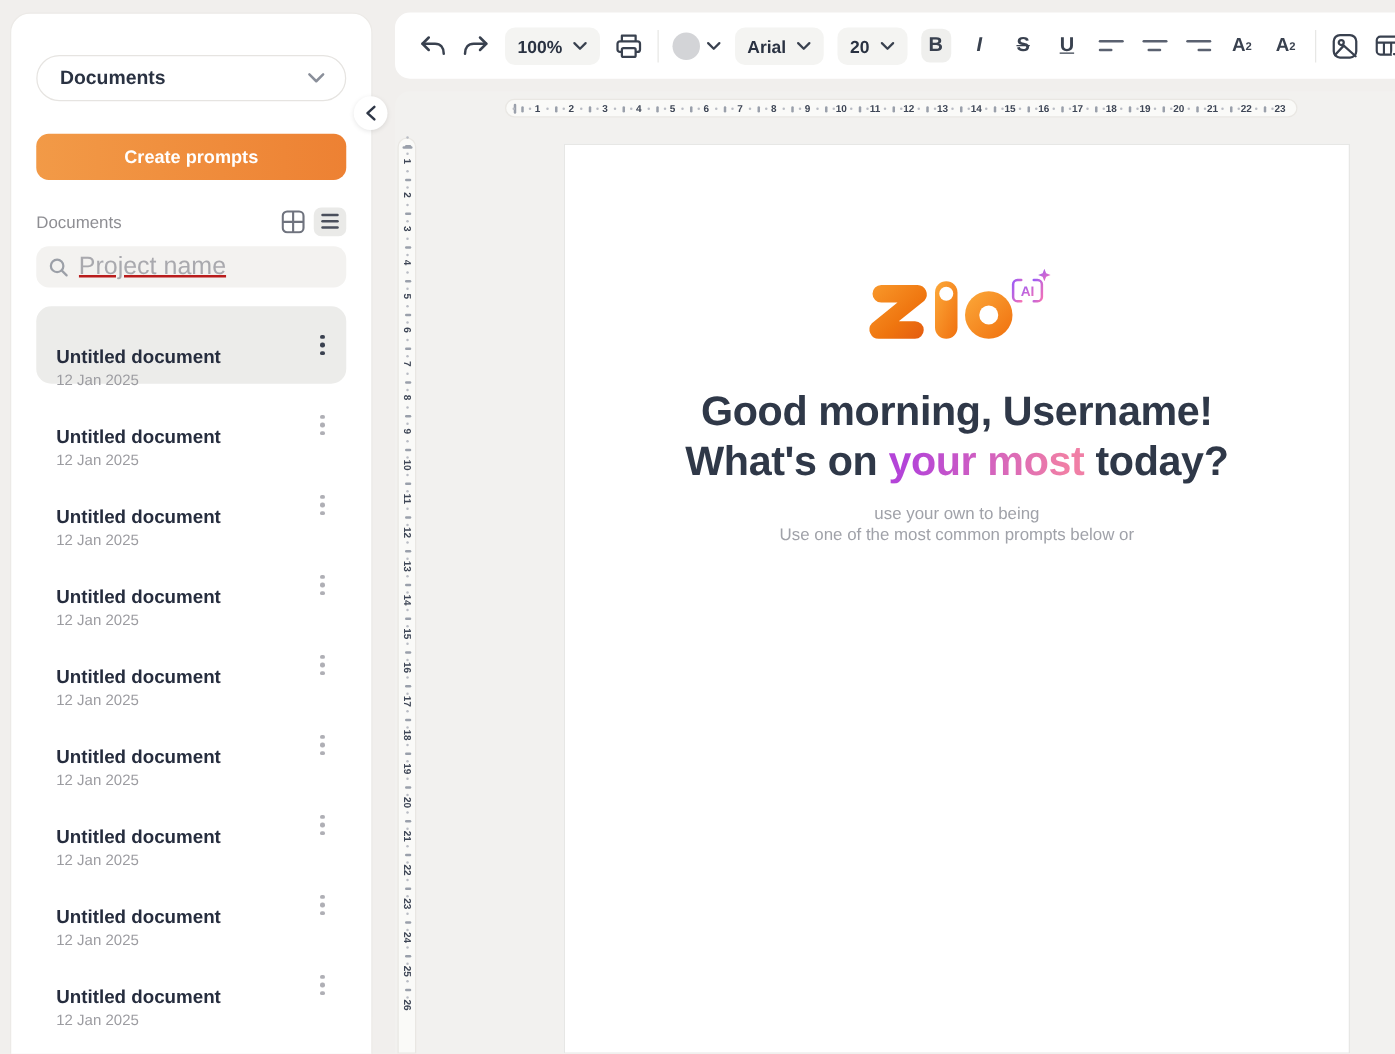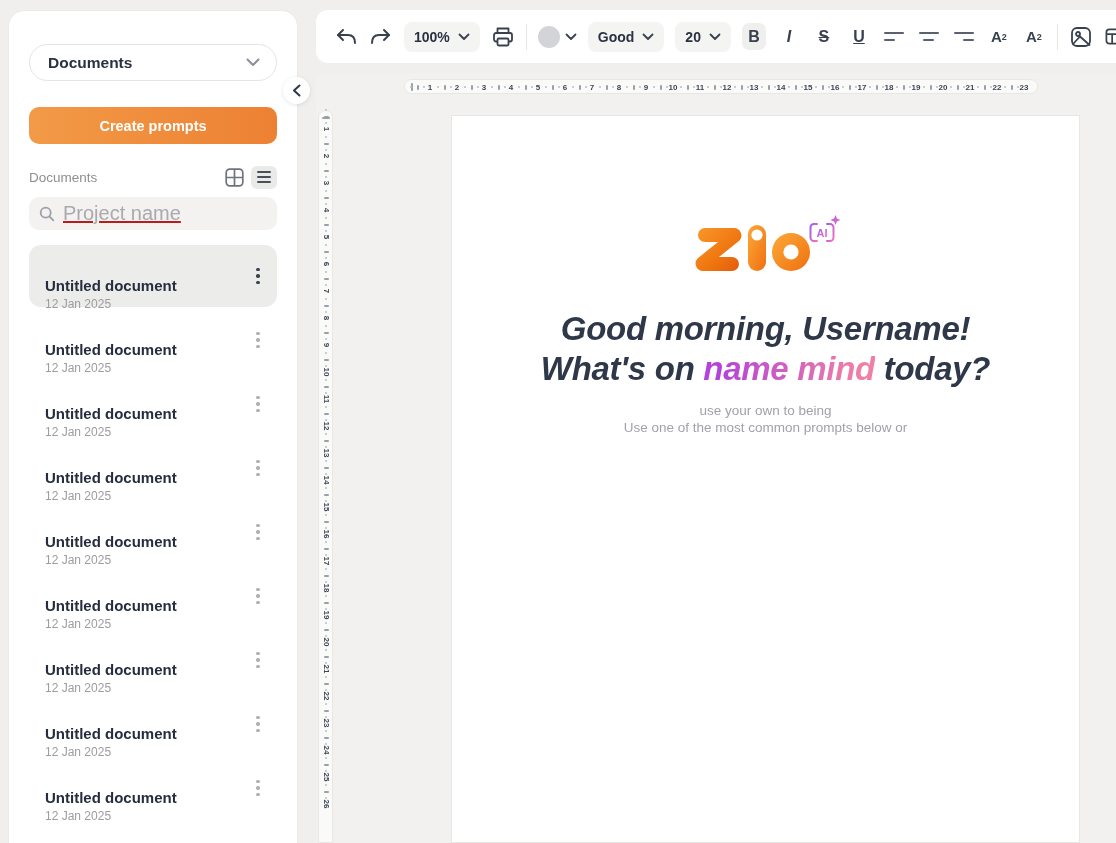--- a/index.html
+++ b/index.html
@@ -118,21 +118,21 @@
   .hruler .tk.start { width:2px; height:8px; top:3px; background:#9AA0AB; }
   .vruler .tk.dot { height:2px; width:2px; left:6px; }
   .vruler .tk.mid { height:2px; width:5px; left:4.5px; background:#9AA0AB; }
   .vruler .tk.start { height:2px; width:8px; left:3px; background:#9AA0AB; }
   .page {
     position:absolute; left:135px; top:42px; width:629px; height:728px;
     background:#fff; border:1px solid #E7E7E5;
   }
   .logo-wrap { position:absolute; top:98px; left:0; width:100%; display:flex; justify-content:center; }
   .greet { position:absolute; top:193px; left:0; width:100%; text-align:center;
-           font-size:33px; font-weight:700; color:#2F3848; line-height:40px; letter-spacing:-0.3px;font-style:italic; }
+           font-size:33px; font-weight:700; color:#2F3848; line-height:40px; letter-spacing:-0.3px; }
   .grad-txt {
     background:linear-gradient(90deg,#B444D8 10%,#F07FA6 90%);
     -webkit-background-clip:text; background-clip:text; color:transparent;
   }
   .subtitle { position:absolute; top:286px; left:0; width:100%; text-align:center;
               font-size:13.5px; font-weight:500; color:#A0A2A9; line-height:17px; }
   svg { display:block; }
 </style>
 </head>
 <body>
@@ -310,21 +310,21 @@
       </svg>
   </button>
   <div class="tdiv"></div>
   <span class="swatch-wrap">
     <span class="swatch"></span>
     <svg width="12" height="8" viewBox="0 0 12 8">
         <path d="M1.5 1.5 L6 6 L10.5 1.5" fill="none" stroke="#39414F" stroke-width="1.8" stroke-linecap="round" stroke-linejoin="round"></path>
       </svg>
   </span>
   <button class="pill" style="width:112px; justify-content:space-between;">
-    <span class="pv">Good</span>
+    <span class="pv">Arial</span>
     <svg width="12" height="8" viewBox="0 0 12 8">
         <path d="M1.5 1.5 L6 6 L10.5 1.5" fill="none" stroke="#39414F" stroke-width="1.8" stroke-linecap="round" stroke-linejoin="round"></path>
       </svg>
   </button>
   <button class="pill" style="width:64px; justify-content:space-between;">
     <span class="pv">20</span>
     <svg width="12" height="8" viewBox="0 0 12 8">
         <path d="M1.5 1.5 L6 6 L10.5 1.5" fill="none" stroke="#39414F" stroke-width="1.8" stroke-linecap="round" stroke-linejoin="round"></path>
       </svg>
   </button>
@@ -612,21 +612,21 @@
           <path d="M126 10 h-3 a3.5 3.5 0 0 0 -3.5 3.5 v10 a3.5 3.5 0 0 0 3.5 3.5 h3" fill="none" stroke="url(#pg)" stroke-width="2" stroke-linecap="round"></path>
           <path d="M136 10 h3 a3.5 3.5 0 0 1 3.5 3.5 v10 a3.5 3.5 0 0 1 -3.5 3.5 h-3" fill="none" stroke="url(#pg)" stroke-width="2" stroke-linecap="round"></path>
           <text x="131" y="23" text-anchor="middle" font-size="11" font-weight="bold" font-family="Liberation Sans, sans-serif" fill="url(#pg)">AI</text>
           <path d="M144.5 1 l1.4 3.6 3.6 1.4 -3.6 1.4 -1.4 3.6 -1.4 -3.6 -3.6 -1.4 3.6 -1.4 Z" fill="url(#pg)"></path>
         </g>
       </svg>
     </div>
 
     <div class="greet">
       <div>Good morning, Username!</div>
-      <div><span>What's on </span><span class="grad-txt">name mind</span><span> today?</span></div>
+      <div><span>What's on </span><span class="grad-txt">your most</span><span> today?</span></div>
     </div>
 
     <div class="subtitle">
       <div>use your own to being</div>
       <div>Use one of the most common prompts below or</div>
     </div>
   </div>
 </div>
 
 </body></html>

